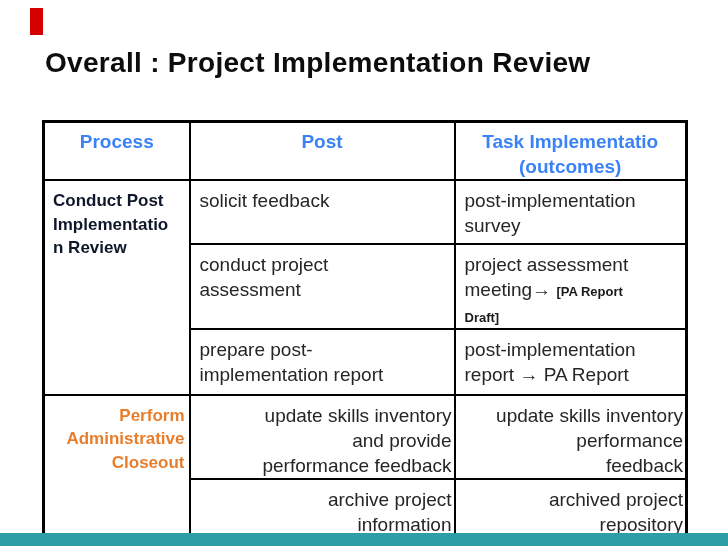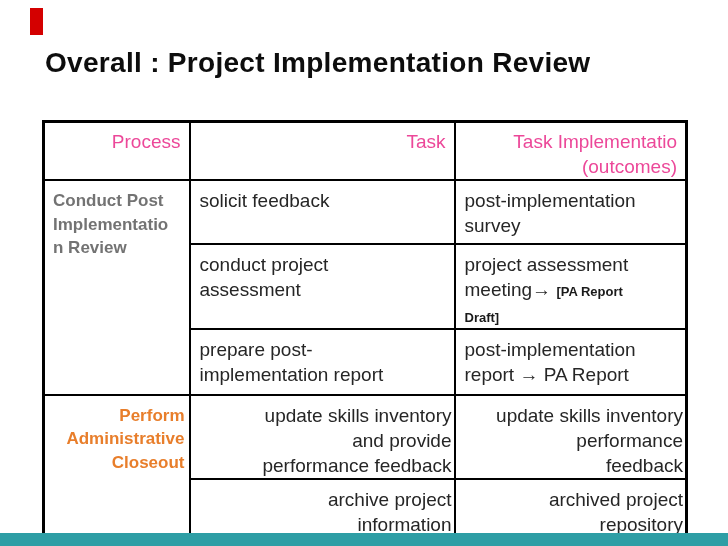--- a/index.html
+++ b/index.html
@@ -51,34 +51,34 @@
   }
   table.review-table { border: 3px solid #000; }
   tr.r-head  { height: 57px; }
   tr.r1 { height: 64px; }
   tr.r2 { height: 69px; }
   tr.r3 { height: 66px; }
   tr.r4 { height: 79px; text-align: right; }
   tr.r5 { height: 57px; text-align: right; }
   th {
     font-size: 19px;
-    font-weight: normal;
-    color: #ec4899;
-    text-align: right;
+    font-weight: bold;
+    color: #3b82f6;
+    text-align: center;
     padding: 7px 8px 0 8px;
     line-height: 1.3;
   }
   td.process {
     font-size: 17px;
     font-weight: bold;
     line-height: 1.38;
     padding: 8px 4px 0 8px;
     white-space: pre-line;
   }
-  td.process.teal   { color: #737373; }
+  td.process.teal   { color: #0f172a; }
   td.process.orange { color: #e87e2b; }
   td.task, td.deliv {
     font-size: 19px;
     color: #262626;
     line-height: 1.32;
     padding: 7px 2px 0 9px;
     white-space: pre-line;
   }
   span.note {
     font-size: 13px;
@@ -98,21 +98,21 @@
 
   <table class="review-table">
     <colgroup>
       <col class="c1">
         <col class="c2">
         <col class="c3">
     </colgroup>
     <thead>
       <tr class="r-head">
         <th>Process</th>
-        <th>Task</th>
+        <th>Post</th>
         <th>Task Implementatio (outcomes)</th>
       </tr>
     </thead>
     <tbody>
       <tr class="r1">
         <td class="process teal" rowspan="3">Conduct Post
 Implementatio
 n Review</td>
         <td class="task">solicit feedback</td>
         <td class="deliv">post-implementation

